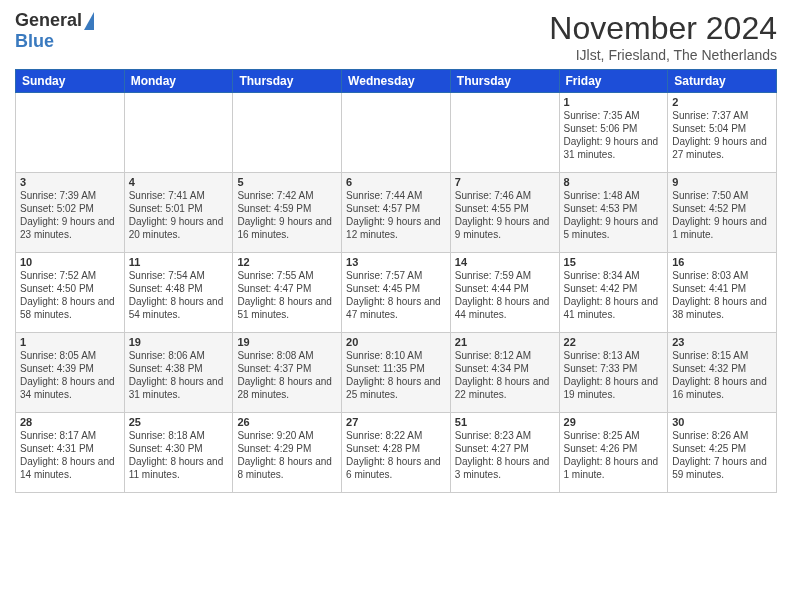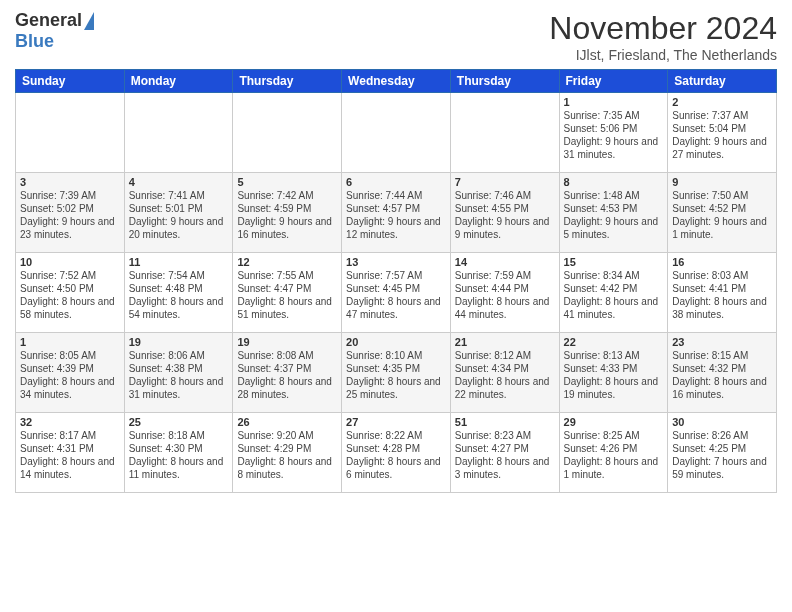--- a/index.html
+++ b/index.html
@@ -253,45 +253,45 @@
           </td>
           <td>
             <span class="day-num">19</span>
             <div class="day-info">Sunrise: 8:08 AM
 Sunset: 4:37 PM
 Daylight: 8 hours and 28 minutes.</div>
           </td>
           <td>
             <span class="day-num">20</span>
             <div class="day-info">Sunrise: 8:10 AM
-Sunset: 4:35 PM
+Sunset: 11:35 PM
 Daylight: 8 hours and 25 minutes.</div>
           </td>
           <td>
             <span class="day-num">21</span>
             <div class="day-info">Sunrise: 8:12 AM
 Sunset: 4:34 PM
 Daylight: 8 hours and 22 minutes.</div>
           </td>
           <td>
             <span class="day-num">22</span>
             <div class="day-info">Sunrise: 8:13 AM
-Sunset: 4:33 PM
+Sunset: 7:33 PM
 Daylight: 8 hours and 19 minutes.</div>
           </td>
           <td>
             <span class="day-num">23</span>
             <div class="day-info">Sunrise: 8:15 AM
 Sunset: 4:32 PM
 Daylight: 8 hours and 16 minutes.</div>
           </td>
         </tr>
         <tr>
           <td>
-            <span class="day-num">32</span>
+            <span class="day-num">28</span>
             <div class="day-info">Sunrise: 8:17 AM
 Sunset: 4:31 PM
 Daylight: 8 hours and 14 minutes.</div>
           </td>
           <td>
             <span class="day-num">25</span>
             <div class="day-info">Sunrise: 8:18 AM
 Sunset: 4:30 PM
 Daylight: 8 hours and 11 minutes.</div>
           </td>

